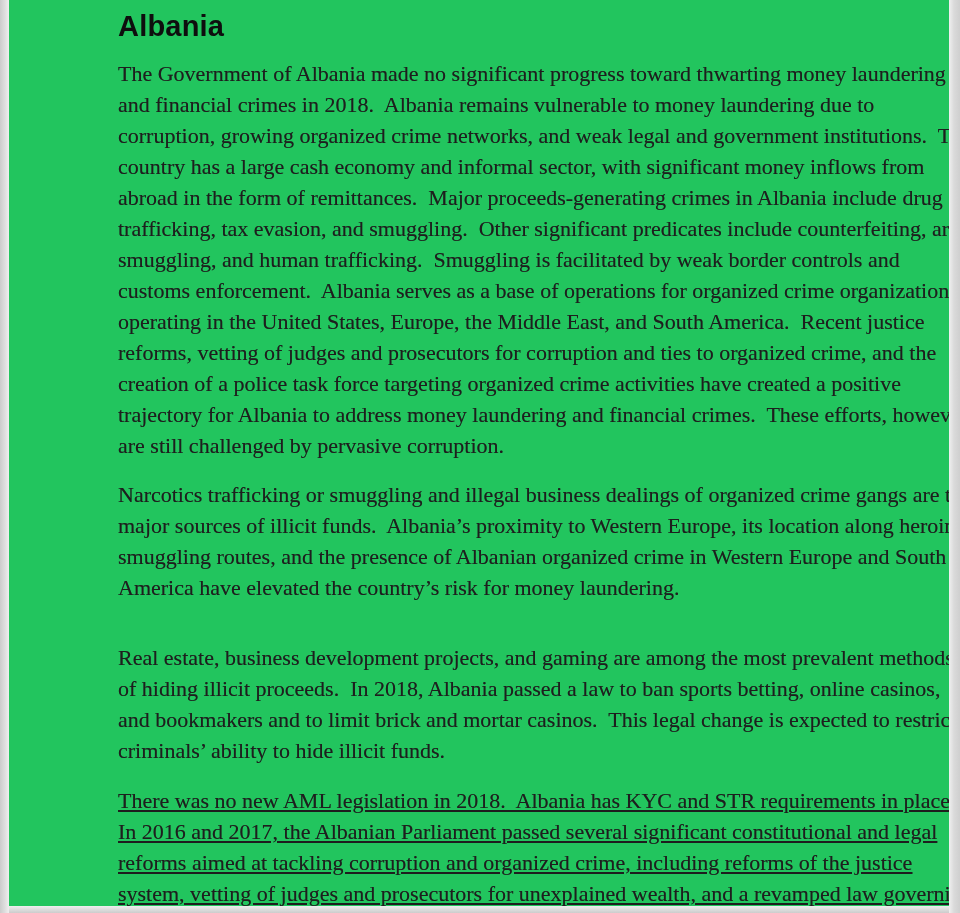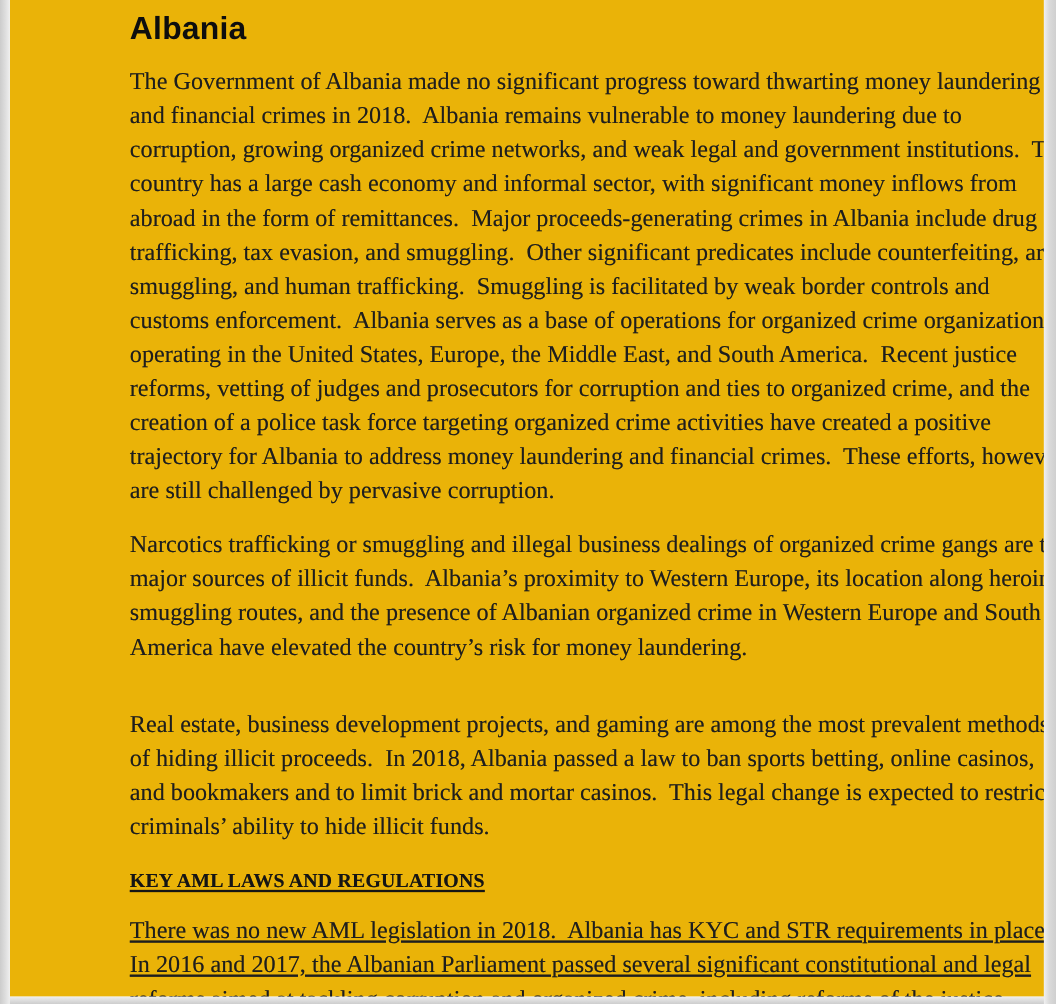--- a/index.html
+++ b/index.html
@@ -32,21 +32,21 @@
     position: absolute;
     left: 0; bottom: 0;
     width: 960px; height: 7px;
     background: linear-gradient(180deg, #efefef 0%, #d6d6d6 70%, #cccccc 100%);
     z-index: 4;
   }
   .page {
     position: absolute;
     left: 9px; top: 0;
     width: 940px; height: 906px;
-    background: #eab308;
+    background: #22c55e;
   }
   .content {
     margin-left: 109px;  
     width: 742px;
   }
   h1.doc-title {
     font-family: "Liberation Sans", "DejaVu Sans", sans-serif;
     font-weight: bold;
     font-size: 29px;
     line-height: 32px;
@@ -124,21 +124,20 @@
 major sources of illicit funds.  Albania’s proximity to Western Europe, its location along heroin
 smuggling routes, and the presence of Albanian organized crime in Western Europe and South
 America have elevated the country’s risk for money laundering.</p>
       <p class="body-text mt-p3">Real estate, business development projects, and gaming are among the most prevalent methods
 of hiding illicit proceeds.  In 2018, Albania passed a law to ban sports betting, online casinos,
 and bookmakers and to limit brick and mortar casinos.  This legal change is expected to restrict
 criminals’ ability to hide illicit funds.</p>
     </section>
 
     <section>
-      <h2 class="section-heading mt-key">KEY AML LAWS AND REGULATIONS</h2>
       <p class="body-text mt-p4">There was no new AML legislation in 2018.  Albania has KYC and STR requirements in place.
 In 2016 and 2017, the Albanian Parliament passed several significant constitutional and legal
 reforms aimed at tackling corruption and organized crime, including reforms of the justice
 system, vetting of judges and prosecutors for unexplained wealth, and a revamped law governing</p>
     </section>
 
     <footer class="page-footer">
       <span class="page-number">33</span>
     </footer>
 

